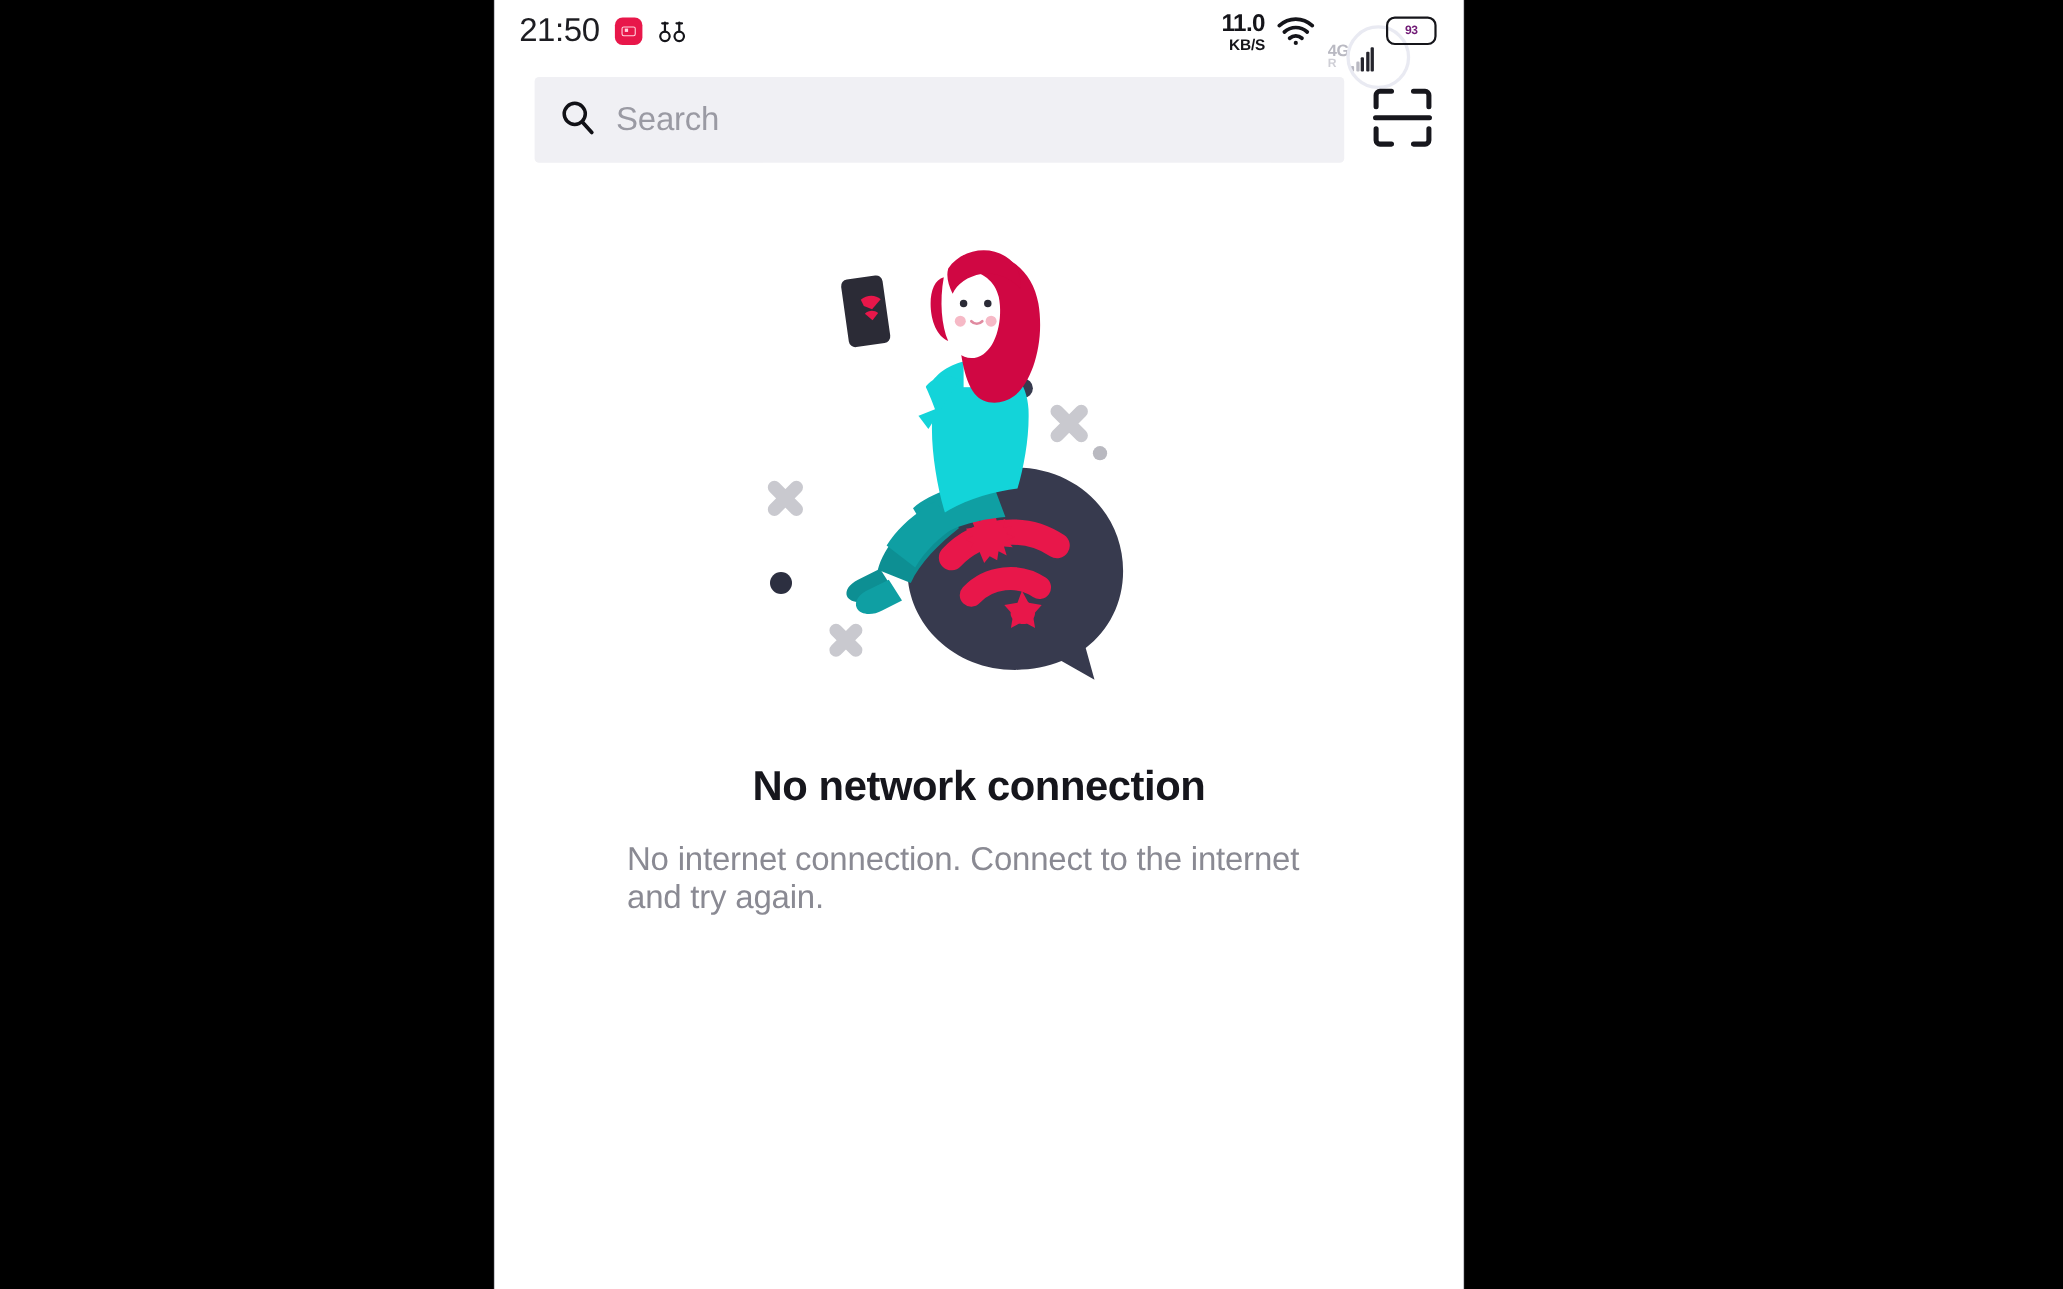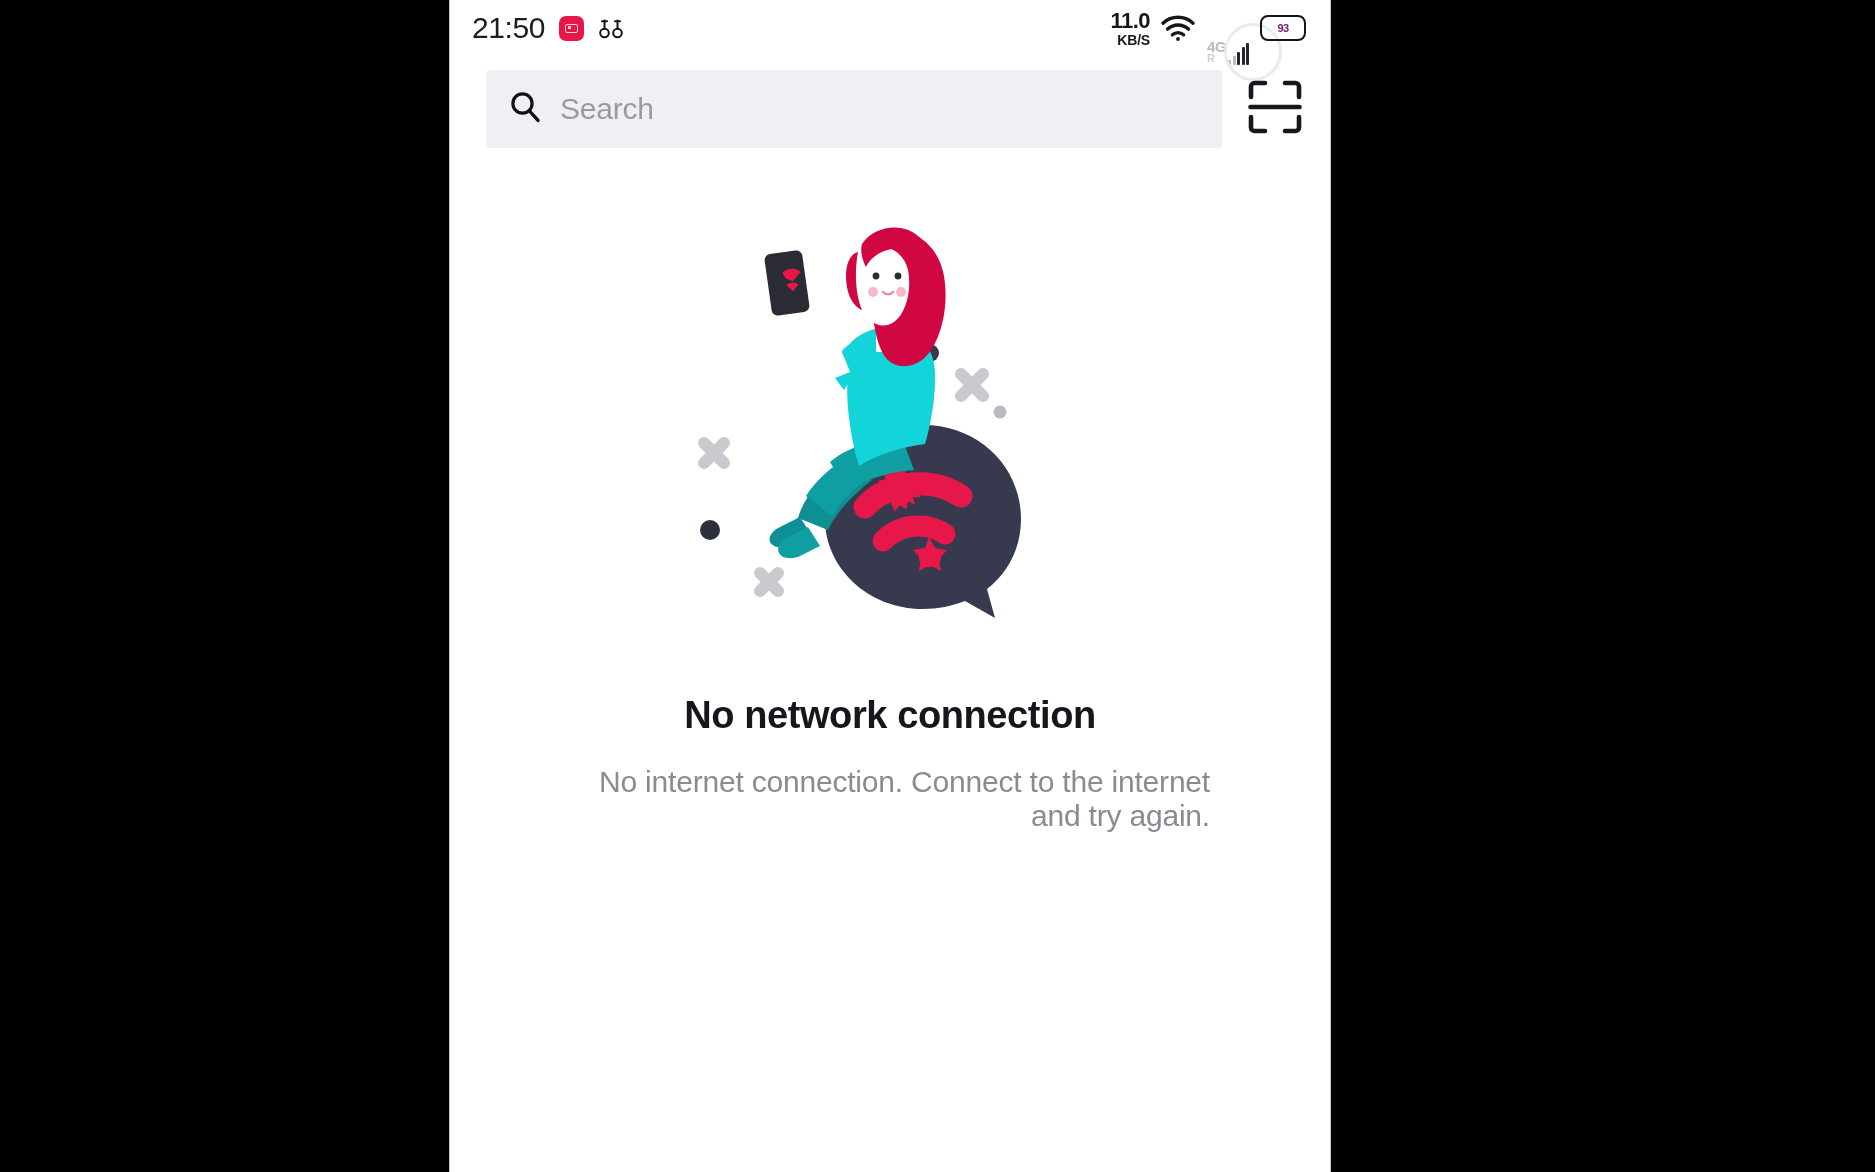--- a/index.html
+++ b/index.html
@@ -226,21 +226,21 @@
   .empty-title {
     margin-top: 74px;
     font-size: 38px;
     font-weight: 700;
     color: #16161c;
     letter-spacing: -0.4px;
   }
   .empty-subtitle {
     margin-top: 28px;
     width: 640px;
-    text-align: right;
+    text-align: left;
     font-size: 30px;
     line-height: 1.12;
     color: #8a8a93;
     letter-spacing: -0.2px;
   }
 </style>
 </head>
 <body>
 
 <div id="stage">

